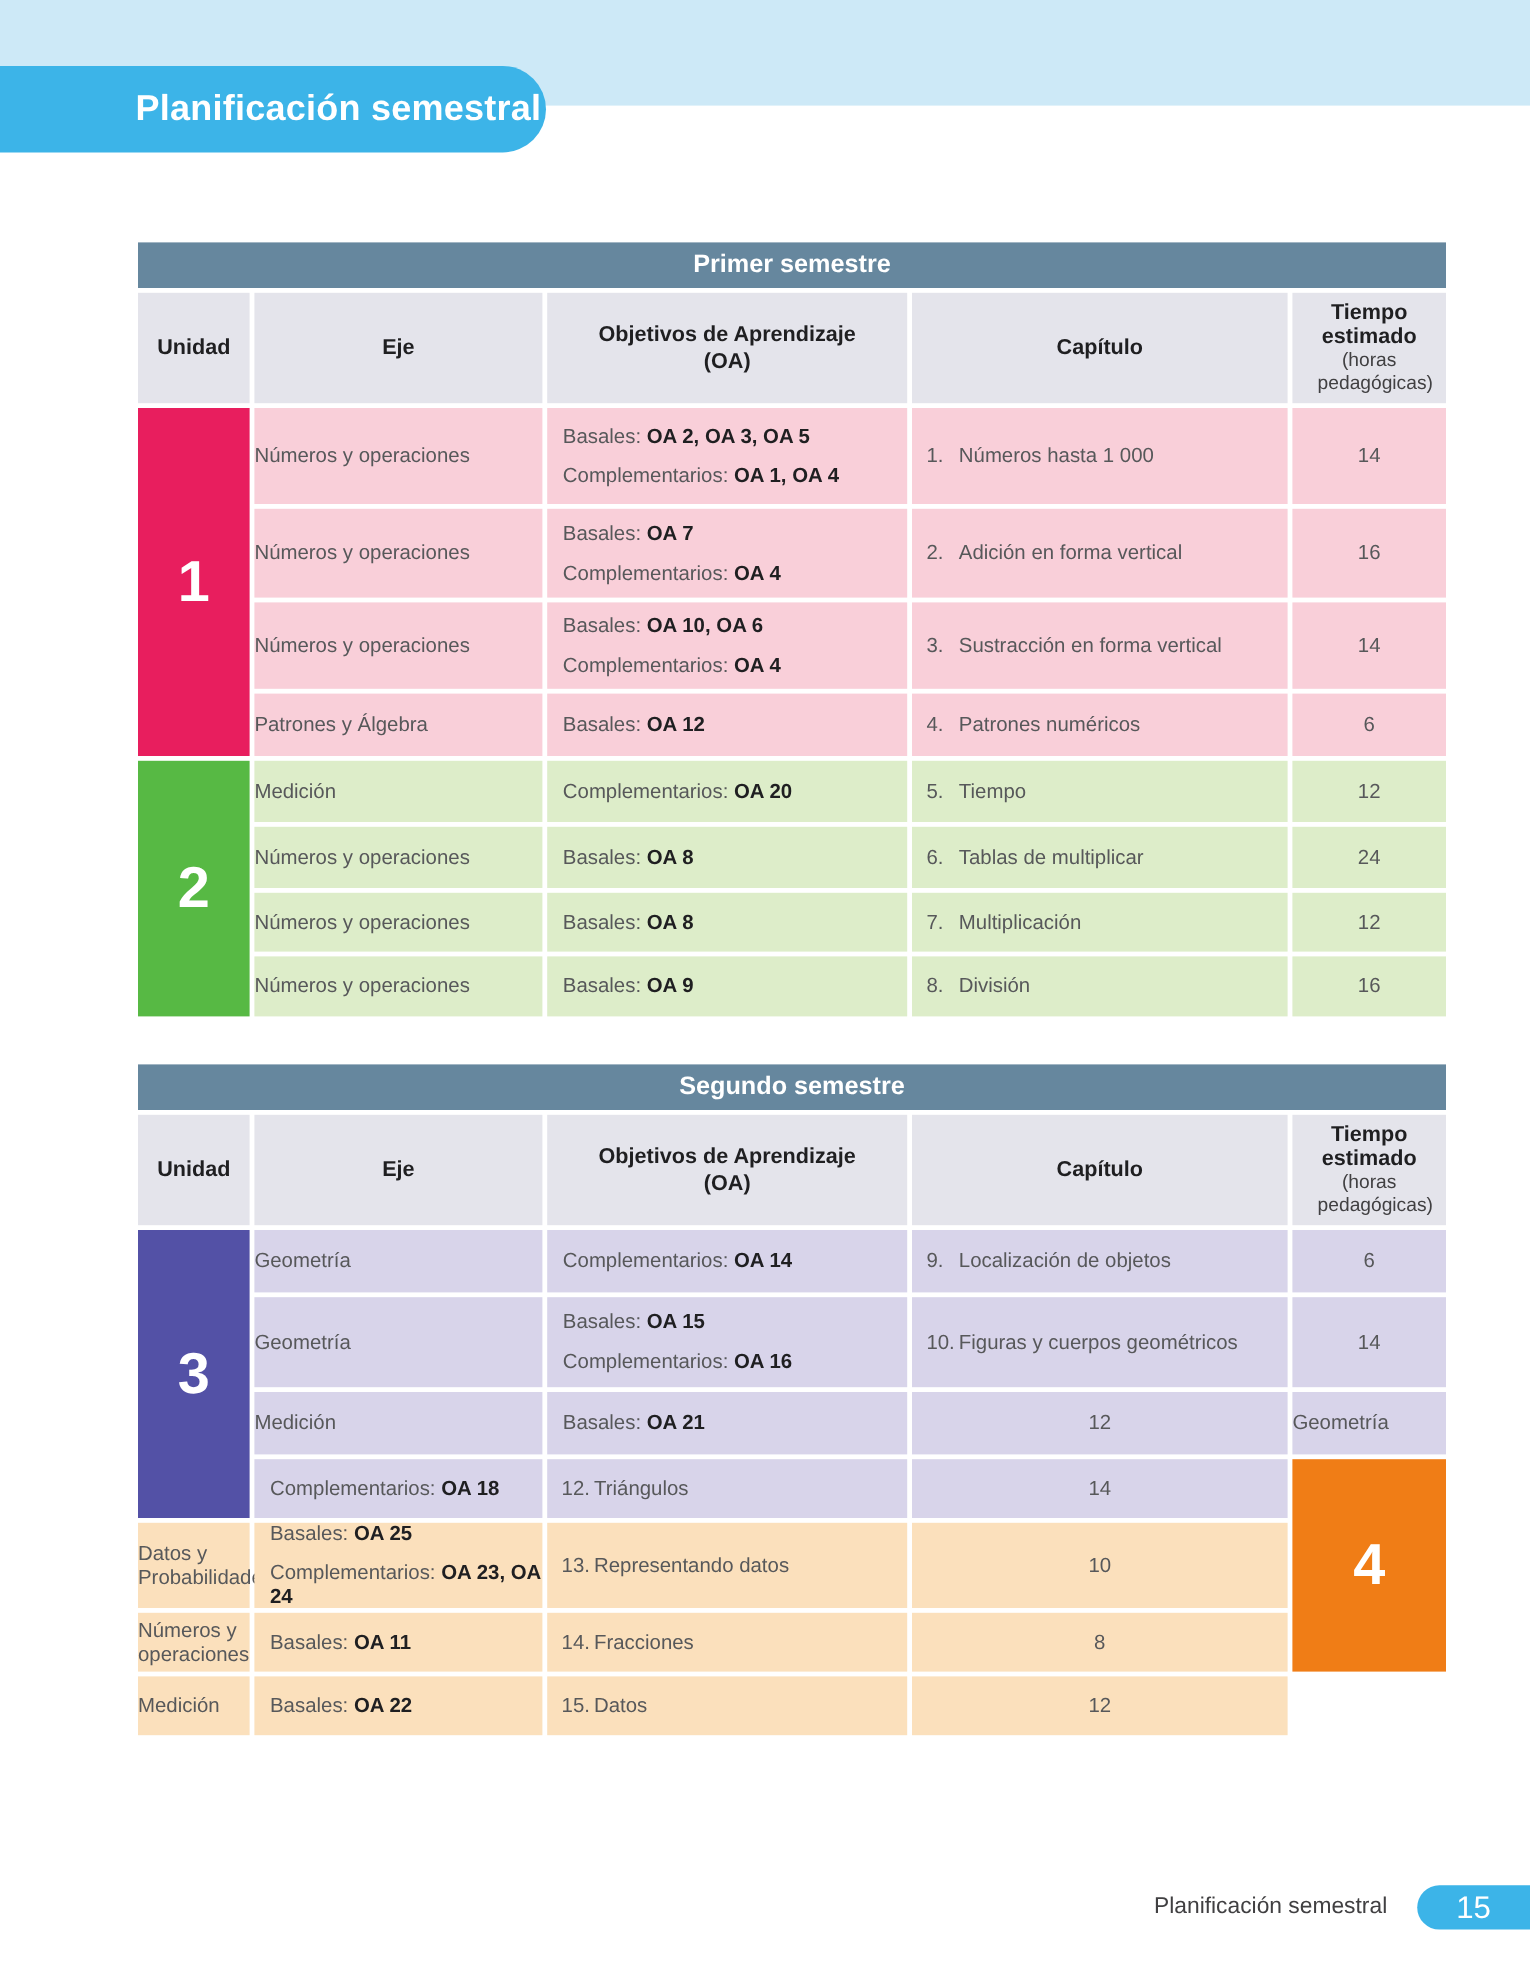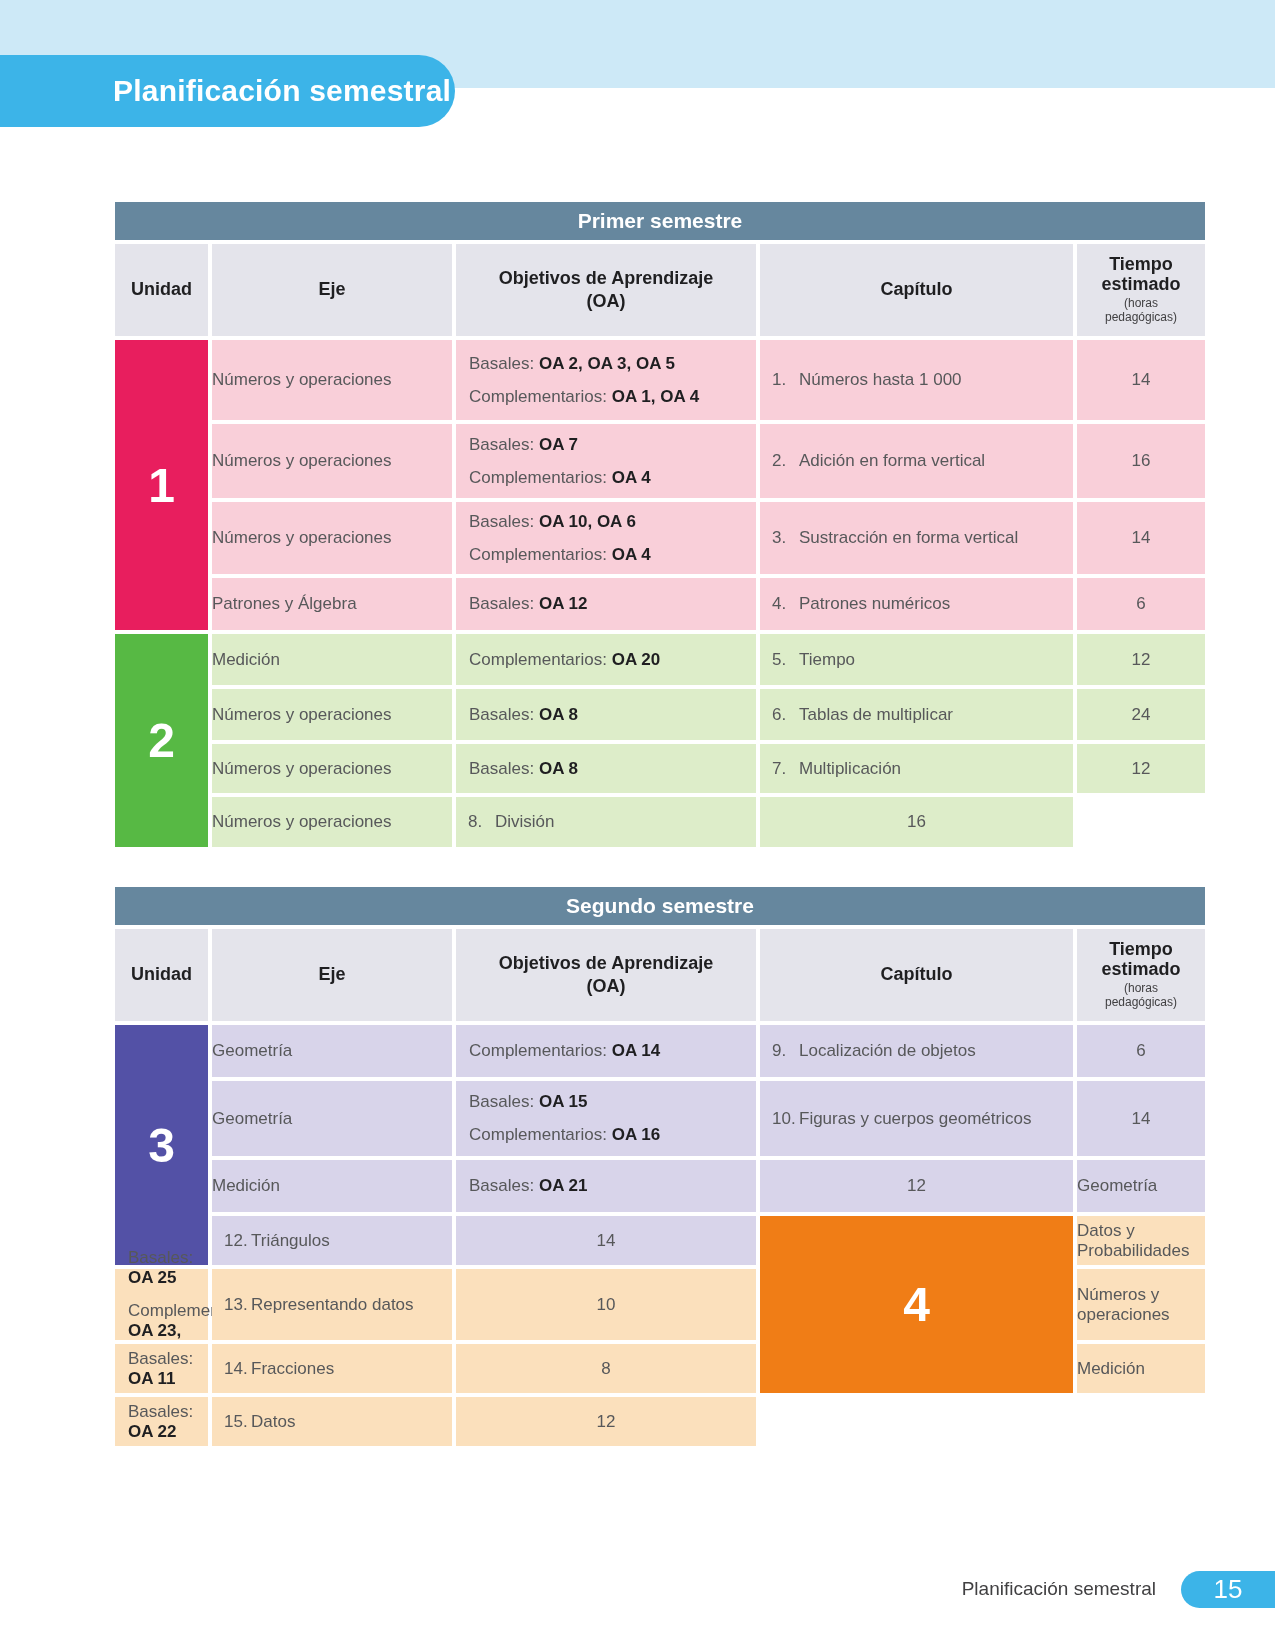--- a/index.html
+++ b/index.html
@@ -17,21 +17,21 @@
   .tablewrap { position:absolute; left:115px; width:1047px; }
   .t1 { top:202px; } .t2 { top:887px; }
   .band { width:1090px; height:38px; background:#66879e; color:#ffffff; font-size:21px; font-weight:bold;
     display:flex; align-items:center; justify-content:center; margin-bottom:4px; }
   .grid { display:grid; grid-template-columns:93px 240px 300px 313px 128px; gap:4px; background:#ffffff; }
   .g1 { grid-template-rows:92px 80px 74px 72px 52px 51px 51px 49px 50px; }
   .g2 { grid-template-rows:92px 52px 75px 52px 49px 71px 49px 49px; }
 
   .hcell { background:#e4e4eb; color:#1f1f21; font-weight:bold; font-size:18px;
     display:flex; flex-direction:column; align-items:center; justify-content:center; text-align:center; line-height:1.3; }
-  .tiempo-h .note { font-size:12px; font-weight:normal; color:#414042; line-height:1.15; max-width:86px; margin-top:2px; }
+  .tiempo-h .note { font-size:16px; font-weight:normal; color:#414042; line-height:1.15; max-width:86px; margin-top:2px; }
   .tiempo-h .tl { line-height:1.1; }
 
   .swatch { display:flex; align-items:center; justify-content:center; color:#ffffff;
     font-size:48px; font-weight:bold; }
   .sw1 { background:#e81e5e; } .sw2 { background:#57b944; }
   .sw3 { background:#5351a6; } .sw4 { background:#f07d16; }
   .span4 { grid-row:span 4; } .span3 { grid-row:span 3; }
 
   .cell { display:flex; flex-direction:column; justify-content:center; font-size:17px; color:#57585a; }
   .bg1 { background:#f9cfd9; } .bg2 { background:#ddedc9; }
@@ -166,20 +166,23 @@
       </div>
       <div class="cell cap bg2">
         <div class="caprow">
             <span class="num">7.</span>
             <span>Multiplicación</span>
           </div>
       </div>
       <div class="cell tiempo bg2">12</div>
 
       <div class="cell eje bg2">Números y operaciones</div>
+      <div class="cell oa bg2">
+        <div><span>Basales: </span><span class="val">OA 9</span></div>
+      </div>
       <div class="cell cap bg2">
         <div class="caprow">
             <span class="num">8.</span>
             <span>División</span>
           </div>
       </div>
       <div class="cell tiempo bg2">16</div>
 
     </div>
   </div>
@@ -230,20 +233,23 @@
       </div>
       <div class="cell tiempo bg3">14</div>
 
       <div class="cell eje bg3">Medición</div>
       <div class="cell oa bg3">
         <div><span>Basales: </span><span class="val">OA 21</span></div>
       </div>
       <div class="cell tiempo bg3">12</div>
 
       <div class="cell eje bg3">Geometría</div>
+      <div class="cell oa bg3">
+        <div><span>Complementarios: </span><span class="val">OA 18</span></div>
+      </div>
       <div class="cell cap bg3">
         <div class="caprow">
             <span class="num">12.</span>
             <span>Triángulos</span>
           </div>
       </div>
       <div class="cell tiempo bg3">14</div>
 
       <div class="swatch sw4 span3">
         <span>4</span>

